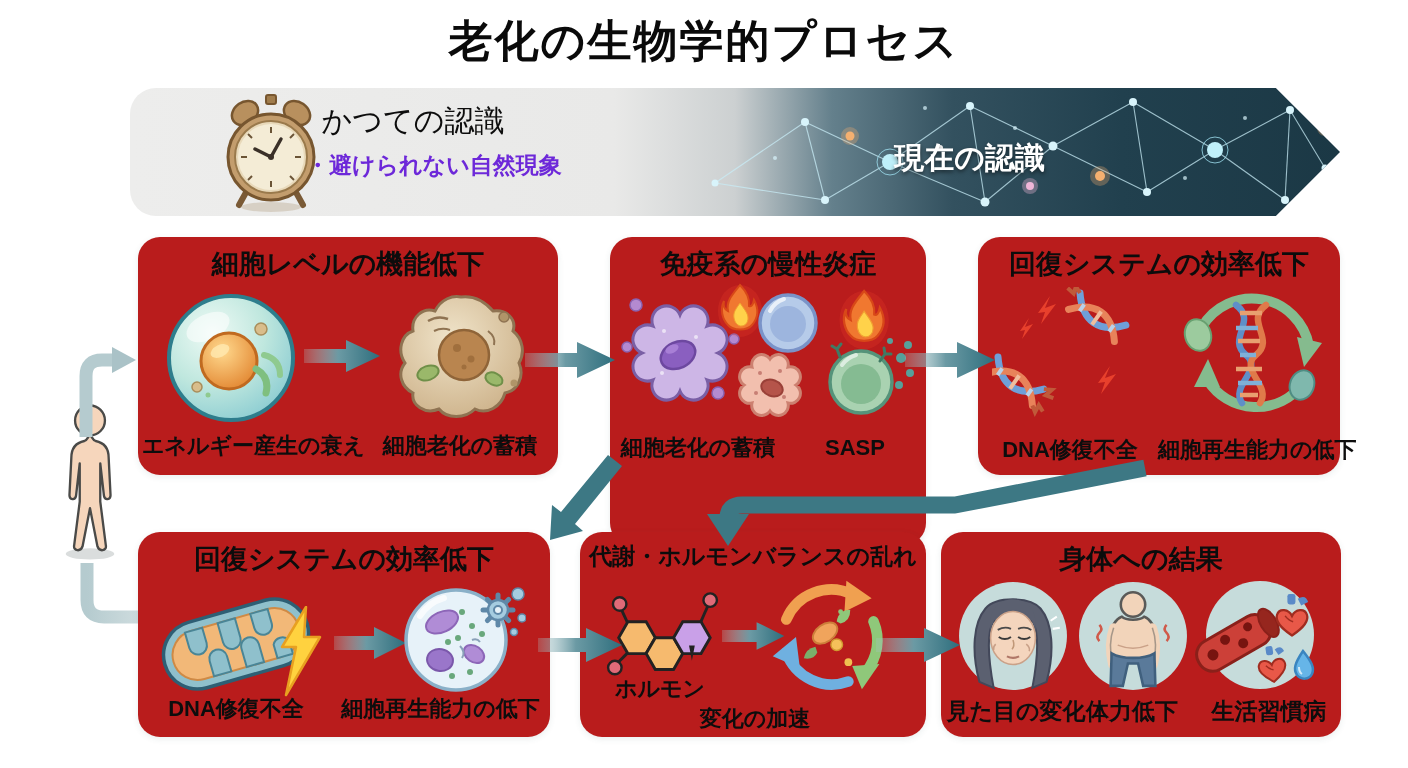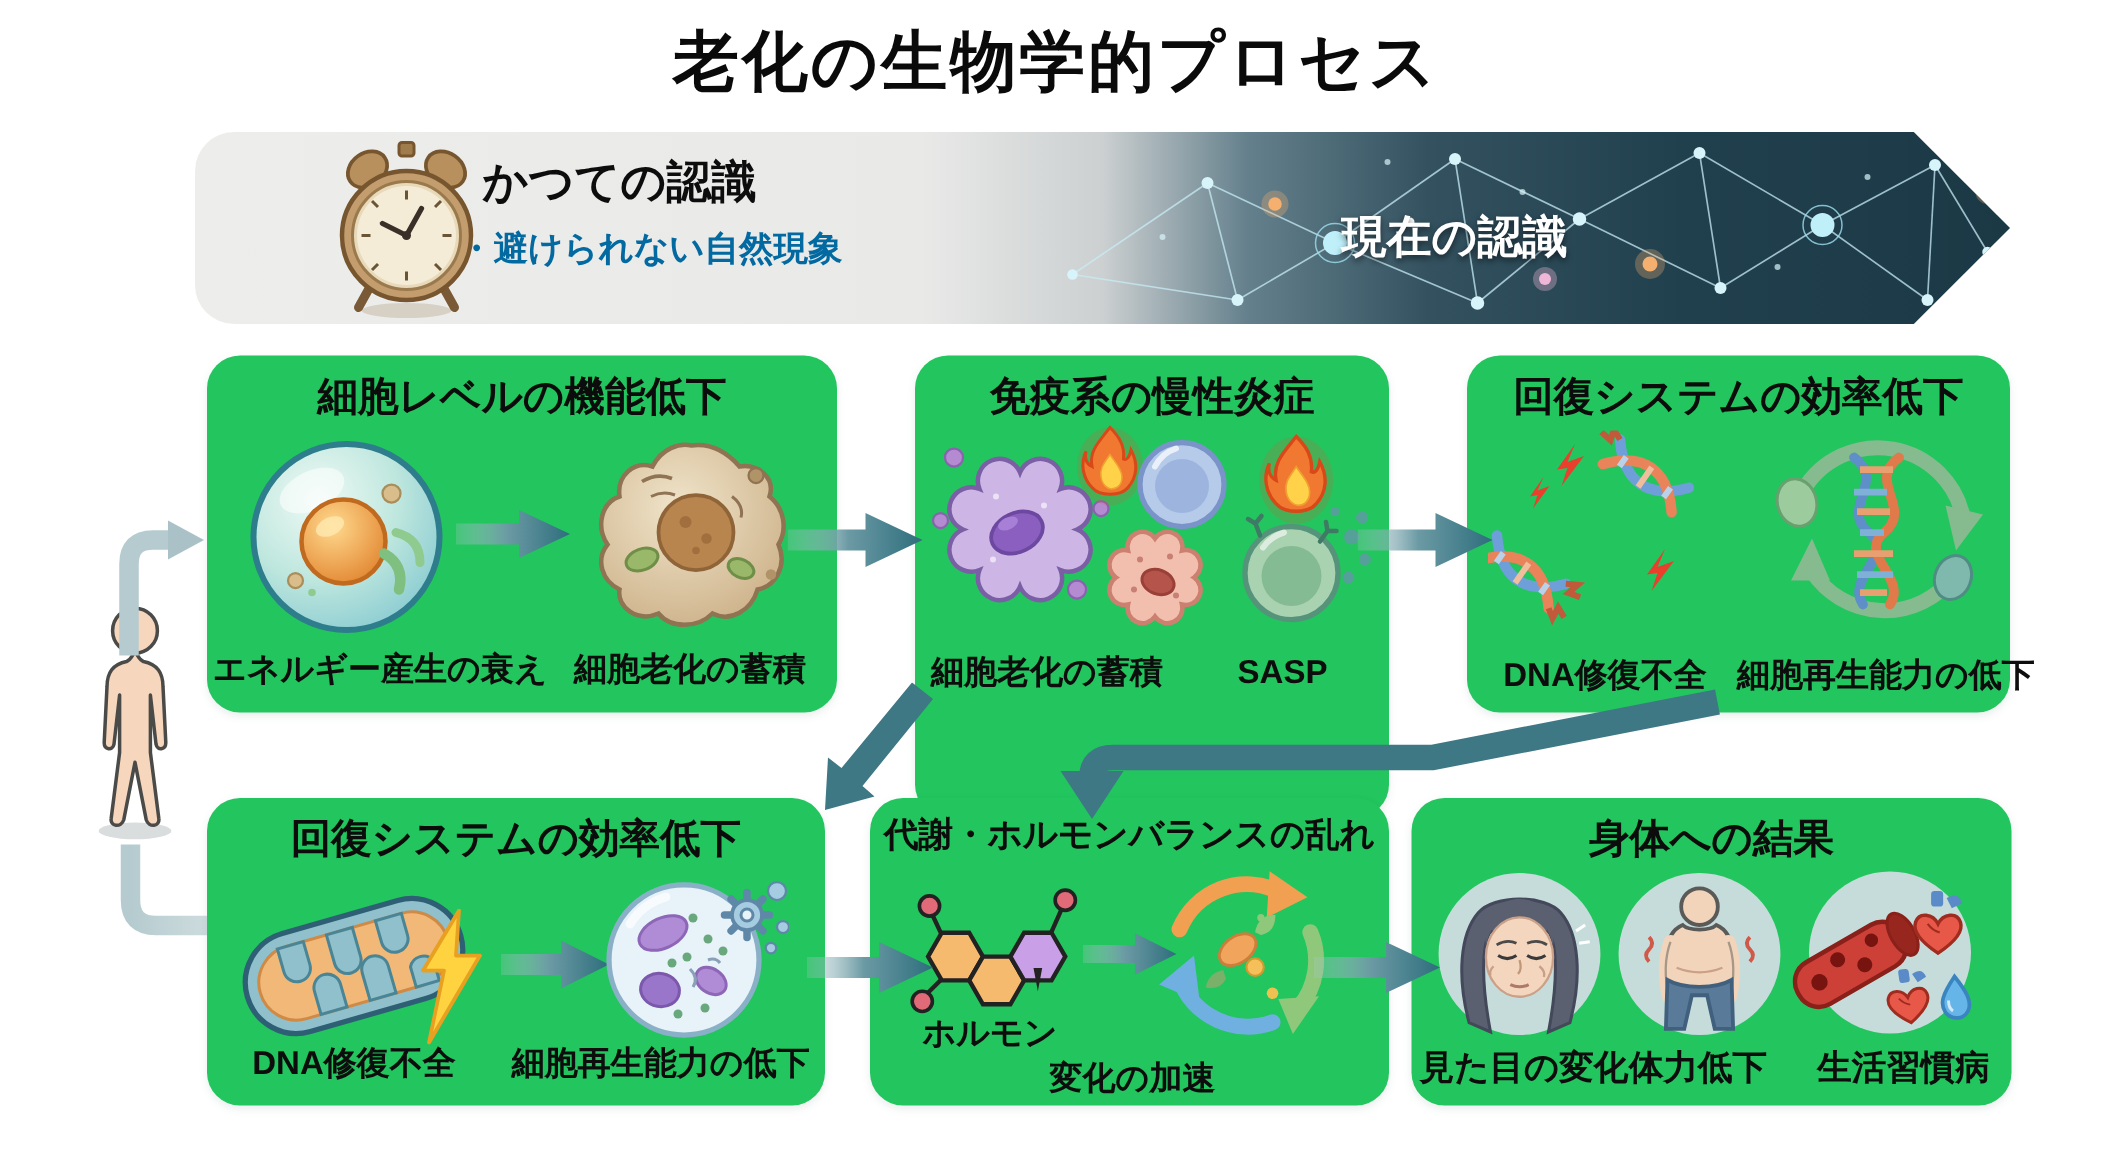--- a/index.html
+++ b/index.html
@@ -6,25 +6,25 @@
 html,body{background:#fff}
 body{font-family:"Liberation Sans","DejaVu Sans",sans-serif;color:#0d0d0d}
 .stage{position:relative;width:1408px;height:768px;background:#ffffff;overflow:hidden}
 .abs{position:absolute}
 .page-title{position:absolute;top:12px;left:0;width:100%;text-align:center;font-size:44px;font-weight:900;letter-spacing:2px;color:#0a0a0a}
 
 .banner{position:absolute;left:130px;top:88px;width:1210px;height:128px}
 .banner-bg{position:absolute;left:0;top:0;width:100%;height:100%;border-radius:26px 0 0 26px;
   background:linear-gradient(90deg,#ededec 0%,#e9e9e8 40%,#ccd0d1 50%,#64808c 58%,#33515f 68%,#21404e 82%,#1b3845 100%);
   clip-path:polygon(0 0,94.7% 0,100% 50%,94.7% 100%,0 100%);overflow:hidden}
-.banner-title-past{position:absolute;left:173px;top:13px;width:220px;text-align:center;font-size:30px;font-weight:700;color:#0d0d0d}
-.banner-bullet{position:absolute;left:176px;top:62px;width:330px;font-size:23px;font-weight:700;color:#0369a1}
+.banner-title-past{position:absolute;left:173px;top:13px;width:220px;text-align:center;font-size:30px;font-weight:400;color:#0d0d0d}
+.banner-bullet{position:absolute;left:176px;top:62px;width:330px;font-size:23px;font-weight:700;color:#6d28d9}
 .banner-title-present{position:absolute;left:745px;top:50px;width:170px;text-align:right;font-size:30px;font-weight:800;color:#ffffff;text-shadow:0 2px 4px rgba(0,0,0,.55)}
 
-.panel{position:absolute;background:#22c55e;border-radius:22px;box-shadow:0 2px 6px rgba(50,90,90,.10)}
+.panel{position:absolute;background:#b91c1c;border-radius:22px;box-shadow:0 2px 6px rgba(50,90,90,.10)}
 .panel-title{position:absolute;top:9px;left:0;width:100%;text-align:center;font-size:27px;font-weight:800;color:#0c0c0c}
 .lbl{position:absolute;text-align:center;font-size:22px;font-weight:700;color:#0d0d0d;line-height:1.15;white-space:nowrap}
 .lbl-lg{font-size:23px}
 </style>
 </head>
 <body>
 
 <div class="stage">
 
   <svg width="0" height="0" style="position:absolute" aria-hidden="true">

